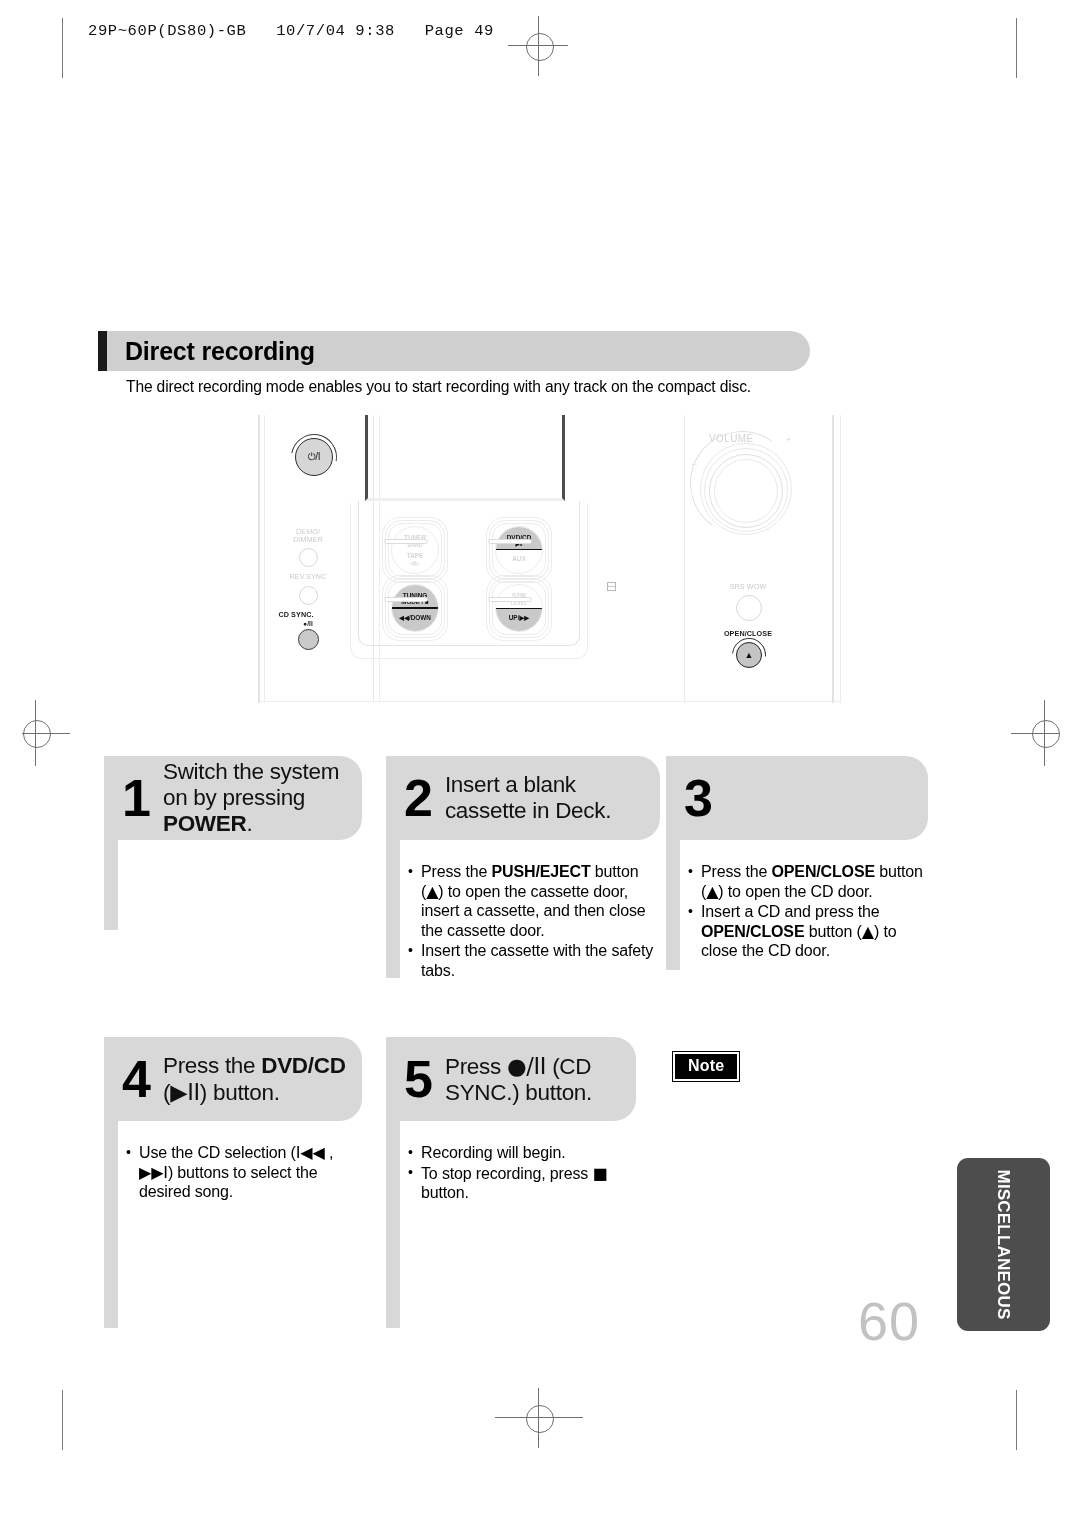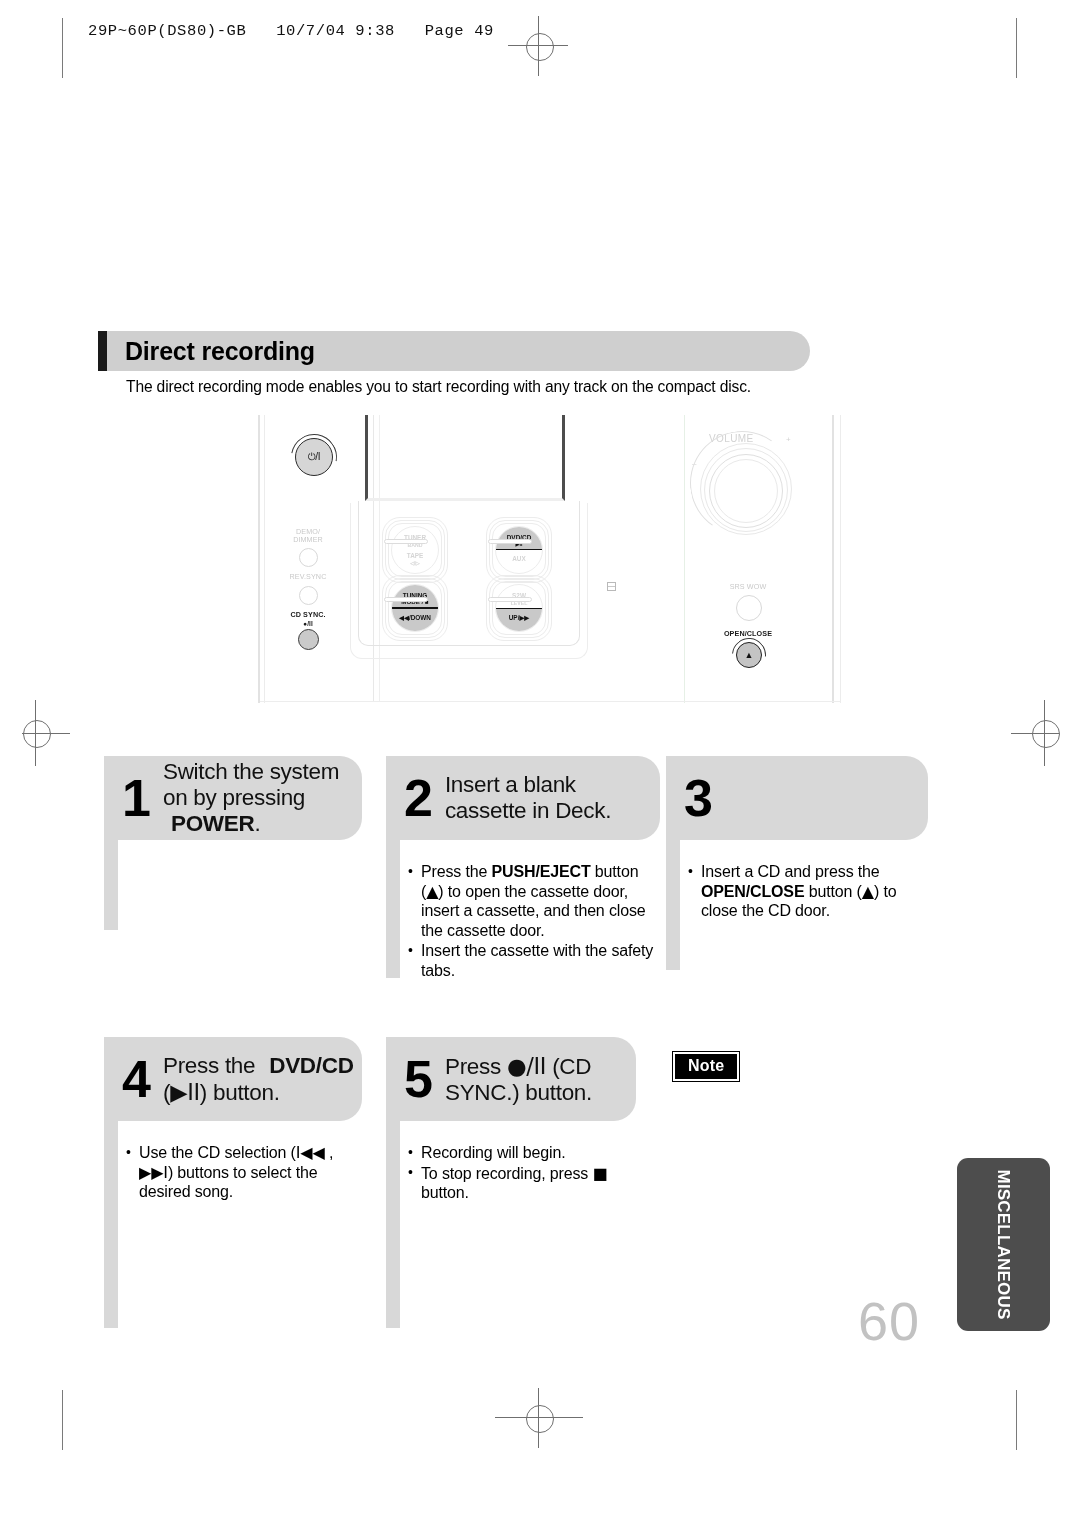--- a/index.html
+++ b/index.html
@@ -341,21 +341,21 @@
     line-height: 46px;
     margin-right: 12px;
     font-family: "Liberation Sans", sans-serif;
   }
   .step-title {
     font-size: 22.5px;
     color: #111;
     line-height: 26px;
     letter-spacing: -0.3px;
   }
-  .step-title b { font-weight: bold; margin-left: 8px; }
+  .step-title b { font-weight: bold; }
   .step-rail {
     position: absolute;
     left: 0;
     width: 14px;
     background: #d8d8d8;
   }
   .step-body {
     position: absolute;
     left: 22px;
     font-size: 16px;
@@ -480,21 +480,21 @@
 
   <div class="pwr-arc"></div>
   <div class="pwr">⏻/I</div>
 
   <div class="small-lbl" style="left:38px; top:113px;">DEMO/<br>DIMMER</div>
   <div class="rnd-btn" style="left:59px; top:133px;"></div>
 
   <div class="small-lbl" style="left:38px; top:158px;">REV.SYNC</div>
   <div class="rnd-btn" style="left:59px; top:171px;"></div>
 
-  <div class="small-lbl on" style="left:38px; top:196px;">CD SYNC.</div>
+  <div class="small-lbl on" style="left:26px; top:196px;">CD SYNC.</div>
   <div class="small-lbl on" style="left:38px; top:205px; font-size:6.4px;">●/II</div>
   <div class="rnd-btn on" style="left:58px; top:214px; width:21px; height:21px;"></div>
 
   <div class="dev-cd-tray"></div>
   <div class="dev-btn-block2"></div>
   <div class="dev-btn-block"></div>
 
   <div class="rocker" style="left:142px; top:102px;">
     <div class="ring r1"></div>
     <div class="ring r2"></div>
@@ -598,20 +598,21 @@
     <div class="bullet-li">Insert the cassette with the safety tabs.</div>
   </div>
 </div>
 
 <div class="step" style="left:666px; top:756px; width:262px;">
   <div class="step-rail" style="top:84px; height:130px;"></div>
   <div class="step-head">
     <div class="step-num">3</div>
   </div>
   <div class="step-body" style="top:106px; width:248px;">
+    <div class="bullet-li">Press the <b>OPEN/CLOSE</b> button (<span class="gl">▲</span>) to open the CD door.</div>
     <div class="bullet-li">Insert a CD and press the <b>OPEN/CLOSE</b> button (<span class="gl">▲</span>) to close the CD door.</div>
   </div>
 </div>
 
 <div class="step" style="left:104px; top:1037px; width:258px;">
   <div class="step-rail" style="top:84px; height:207px;"></div>
   <div class="step-head">
     <div class="step-num">4</div>
     <div class="step-title">Press the <b>DVD/CD</b><br>(<span class="gl">▶II</span>) button.</div>
   </div>

